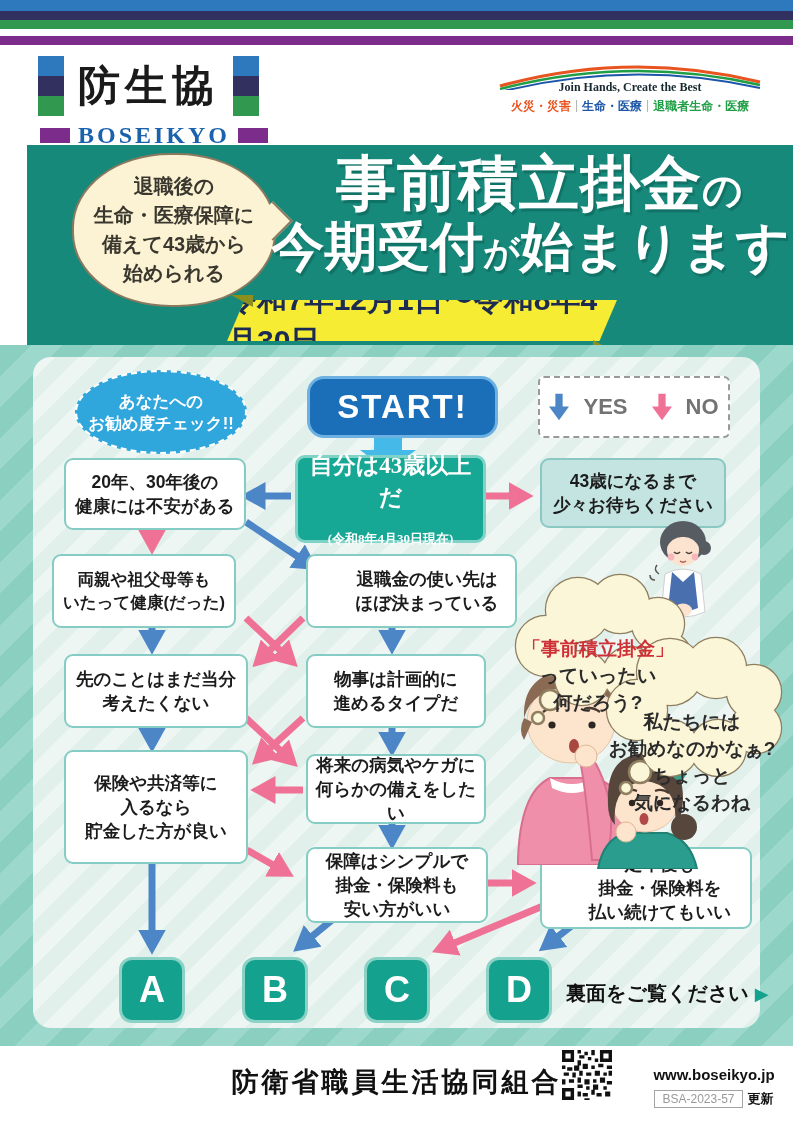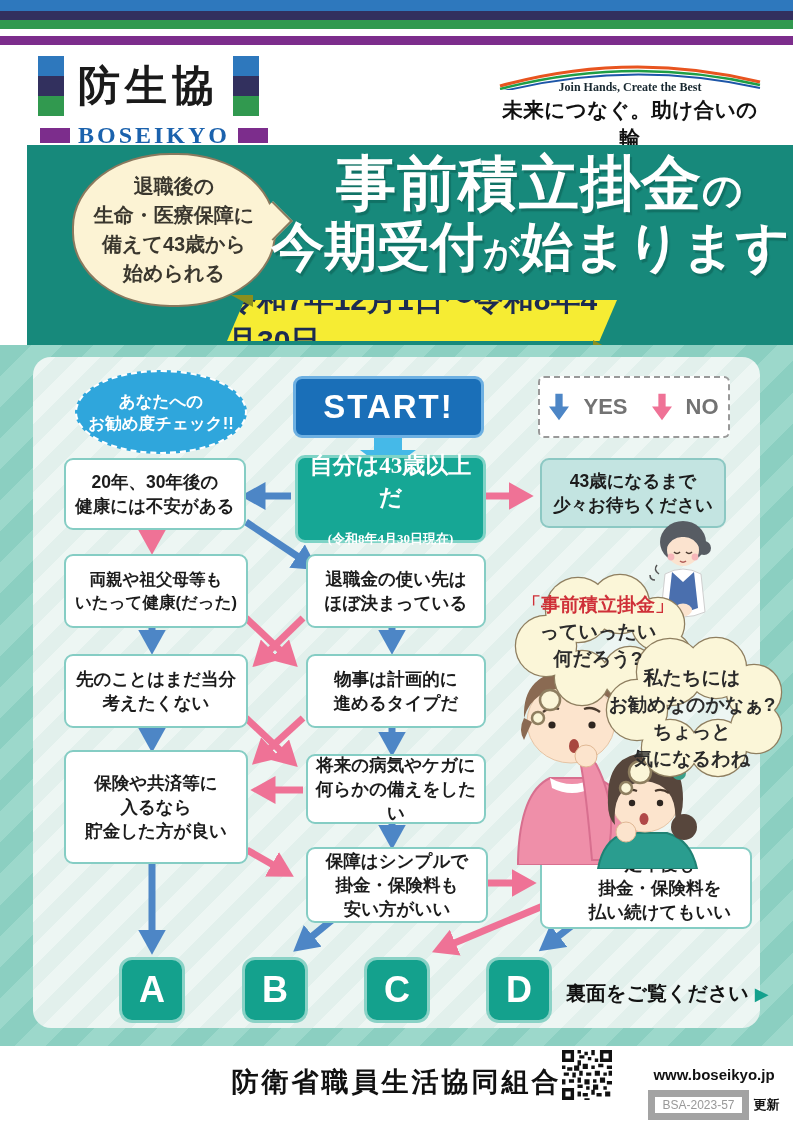--- a/index.html
+++ b/index.html
@@ -44,50 +44,50 @@
   
   .field{left:0;top:345px;width:793px;height:701px;
     background:repeating-linear-gradient(135deg,#8bcfc1 0 22px,#9cd8cb 22px 44px);}
   .panel{left:33px;top:357px;width:727px;height:671px;border-radius:18px;
     background:repeating-linear-gradient(135deg,#edf6f3 0 16px,#e2f0ec 16px 32px);}
   .arrows{left:0;top:0;width:793px;height:1122px;z-index:2;pointer-events:none;}
   
   .badge{left:75px;top:370px;width:168px;height:80px;background:#2fa6dc;border:2px dashed #fff;
     border-radius:50%;display:flex;align-items:center;justify-content:center;text-align:center;
     color:#fff;font-weight:800;font-size:16.5px;line-height:1.35;z-index:3;}
-  .start{left:293px;top:376px;width:185px;height:56px;background:#1a6fb8;border:3px solid #6db0e2;
-    border-radius:9px;display:flex;align-items:center;justify-content:center;color:#fff;
+  .start{left:307px;top:376px;width:185px;height:56px;background:#1a6fb8;border:3px solid #6db0e2;
+    border-radius:17px;display:flex;align-items:center;justify-content:center;color:#fff;
     font-weight:800;font-size:33px;letter-spacing:2px;z-index:3;}
   .legend{left:538px;top:376px;width:188px;height:58px;background:#fff;border:2px dashed #999;
     border-radius:6px;display:flex;align-items:center;justify-content:center;gap:14px;z-index:3;}
   .legend span{font-weight:700;font-size:22px;color:#737373;text-align:center;}
   .qbox{background:#fff;border:2px solid #85cdc4;border-radius:9px;display:flex;align-items:center;
     justify-content:center;text-align:center;font-weight:800;font-size:17.5px;color:#1c1c1c;
     line-height:1.38;z-index:3;}
   .ml{white-space:pre-line;}
   .q-teal{background:#16a795;border:3px solid #7ed3c6;color:#fff;flex-direction:column;border-radius:10px;font-family:Liberation Serif, serif;}
   .q-teal .main{font-size:23px;font-weight:800;}
   .q-teal .sub{font-size:13px;font-weight:600;margin-top:16px;}
   .q-light{background:#c3e4e1;border-color:#8cc8c3;}
   .result{width:60px;height:60px;background:#14a18d;border:3px solid #8ad2c6;border-radius:13px;
     display:flex;align-items:center;justify-content:center;color:#fff;font-weight:800;font-size:36px;z-index:3;}
   .backnote{left:566px;top:980px;display:flex;align-items:center;gap:6px;font-weight:800;font-size:20px;color:#111;z-index:3;}
   .backnote .tri{color:#14a18d;font-size:18px;}
   .char{z-index:3;}
   .cloud{z-index:4;}
-  .cloud-text{z-index:5;text-align:center;font-weight:800;color:#2b2b2b;line-height:1.42;}
+  .cloud-text{z-index:5;text-align:center;font-weight:800;color:#2b2b2b;line-height:1.42;margin-top:44px;}
   .red{color:#cf3038;}
   
   .footer{left:0;top:1046px;width:793px;height:76px;background:#fff;}
   .org{left:0;top:1064px;width:793px;text-align:center;font-weight:800;font-size:27px;
     letter-spacing:3px;color:#111;}
   .qr{left:562px;top:1050px;z-index:6;}
   .url{left:638px;top:1066px;width:152px;text-align:center;font-weight:800;font-size:15px;color:#111;}
   .coderow{left:638px;top:1090px;width:152px;display:flex;align-items:center;justify-content:center;gap:5px;}
-  .codebox{border:7px solid #a3a3a3;color:#999;font-size:12px;padding:1px 7px;background:#fff;}
+  .codebox{border:1px solid #a3a3a3;color:#999;font-size:12px;padding:1px 7px;background:#fff;}
   .upd{font-size:13px;color:#111;font-weight:600;}
 </style>
 </head>
 <body>
 
 <div class="poster">
 
   <div class="abs stripe" style="top:0;height:11px;background:#2e78bd;"></div>
   <div class="abs stripe" style="top:11px;height:9px;background:#32305e;"></div>
   <div class="abs stripe" style="top:20px;height:9px;background:#31994f;"></div>
@@ -114,21 +114,20 @@
     </div>
   </div>
 
   <div class="abs brand">
     <svg width="272" height="34" viewBox="0 0 272 34">
       <path d="M6 30 Q136 -6 266 26" fill="none" stroke="#e8541f" stroke-width="3"></path>
       <path d="M6 33 Q136 -1 266 29" fill="none" stroke="#1f9e46" stroke-width="2.4"></path>
       <path d="M6 36 Q136 3 266 32" fill="none" stroke="#1d56a8" stroke-width="2"></path>
     </svg>
     <div class="tag-en">Join Hands, Create the Best</div>
-    <div class="tag-jp">未来につなぐ。助け合いの輪</div>
     <div class="cats">
       <span style="color:#e8541f">火災・災害</span>
       <span class="cat-sep">|</span>
       <span style="color:#1d56a8">生命・医療</span>
       <span class="cat-sep">|</span>
       <span style="color:#1f9e46">退職者生命・医療</span>
     </div>
   </div>
 
   <div class="abs hero">
@@ -207,23 +206,23 @@
   </div>
 
   <div class="abs qbox q-teal" style="left:295px;top:455px;width:185px;height:82px;">
     <span class="main">自分は43歳以上だ</span>
     <span class="sub">(令和8年4月30日現在)</span>
   </div>
   <div class="abs qbox ml" style="left:64px;top:458px;width:178px;height:68px;">20年、30年後の
 健康には不安がある</div>
   <div class="abs qbox q-light ml" style="left:540px;top:458px;width:182px;height:66px;">43歳になるまで
 少々お待ちください</div>
-  <div class="abs qbox ml" style="left:64px;top:554px;width:180px;height:70px;font-size:16.5px;">両親や祖父母等も
+  <div class="abs qbox ml" style="left:52px;top:554px;width:180px;height:70px;font-size:16.5px;">両親や祖父母等も
 いたって健康(だった)</div>
-  <div class="abs qbox ml" style="left:306px;top:554px;width:176px;height:70px;">退職金の使い先は
+  <div class="abs qbox ml" style="left:306px;top:554px;width:176px;height:70px;padding-left:31px;">退職金の使い先は
 ほぼ決まっている</div>
   <div class="abs qbox ml" style="left:64px;top:654px;width:180px;height:70px;">先のことはまだ当分
 考えたくない</div>
   <div class="abs qbox ml" style="left:306px;top:654px;width:176px;height:70px;">物事は計画的に
 進めるタイプだ</div>
   <div class="abs qbox ml" style="left:64px;top:750px;width:180px;height:110px;">保険や共済等に
 入るなら
 貯金した方が良い</div>
   <div class="abs qbox ml" style="left:306px;top:754px;width:176px;height:66px;">将来の病気やケガに
 何らかの備えをしたい</div>

